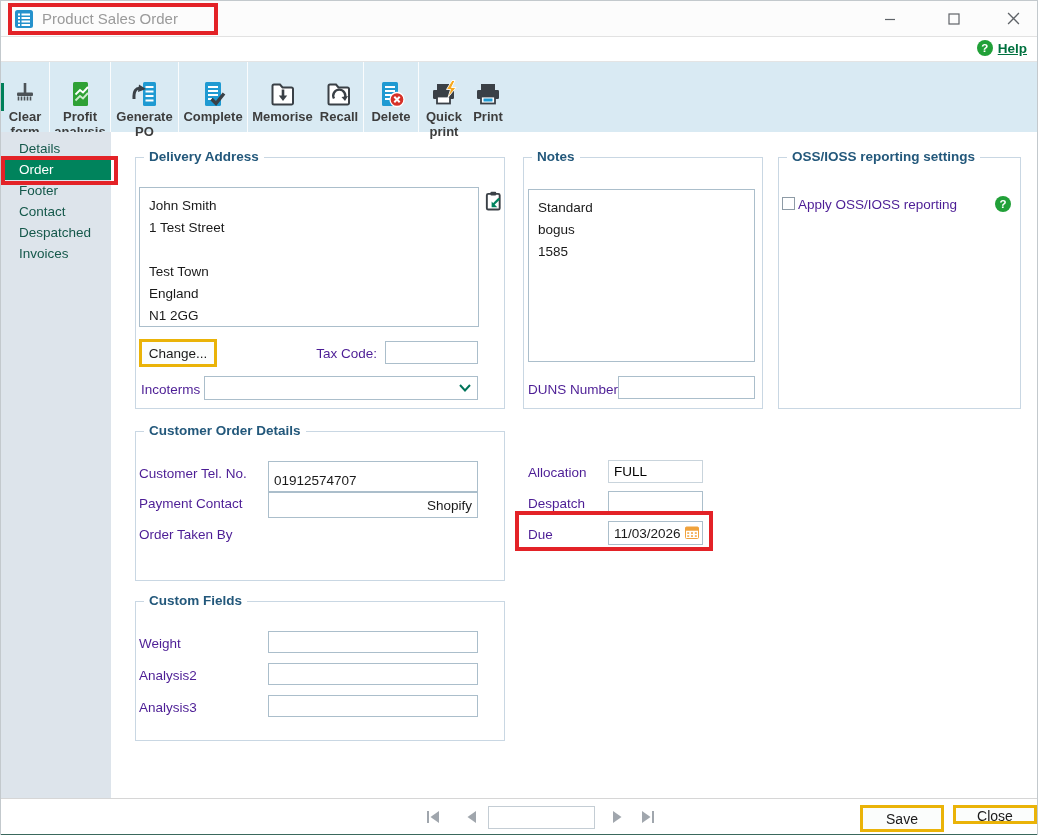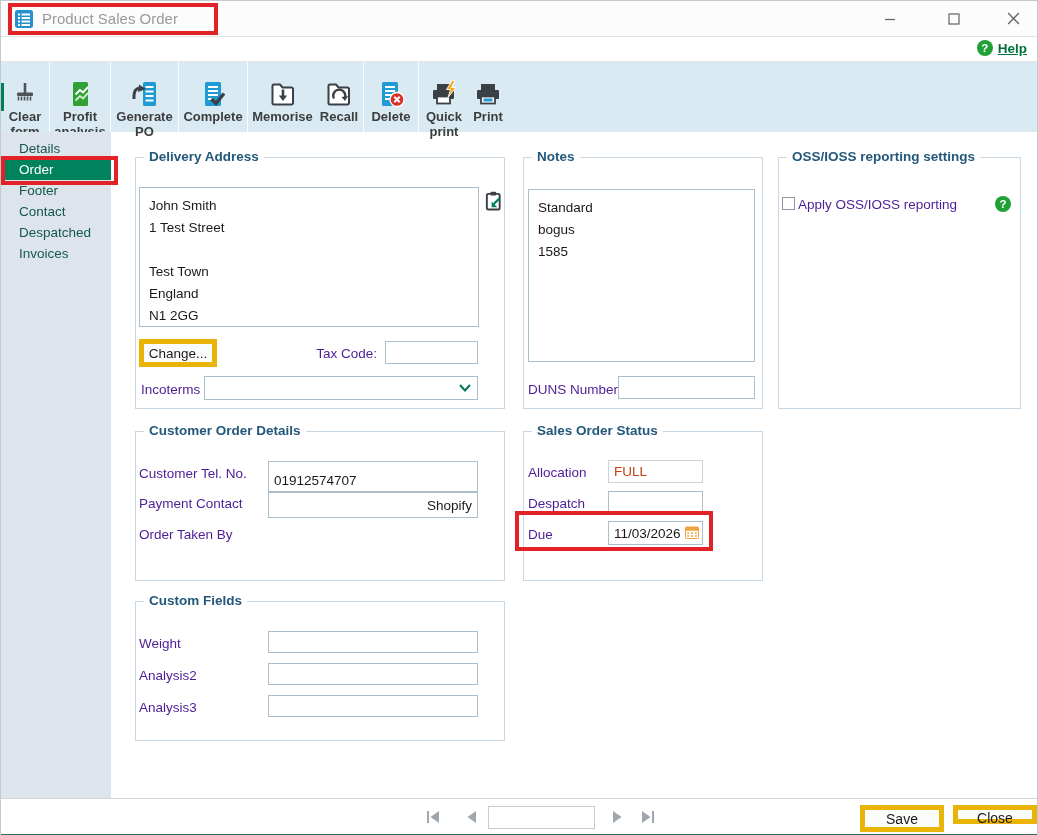--- a/index.html
+++ b/index.html
@@ -44,24 +44,24 @@
   .sidebar .list { padding-top:6px; }
 
   
   .group { position:absolute; border:1px solid #C9D7E3; background:#fff; }
   .group-title { position:absolute; top:-9px; left:8px; background:#fff; padding:0 5px;
                  color:#23587B; font-weight:bold; font-size:13.5px; white-space:nowrap; }
 
   .field-label { position:absolute; font-size:13.5px; color:#4c1d95; white-space:nowrap; }
   .txt-input { position:absolute; border:1px solid #ABBECB; background:#fff; font-family:"Liberation Sans",sans-serif;
                font-size:13.5px; color:#1a1a1a; padding:0 5px; outline:none; }
-  .txt-input.ro { color:#c2410c; border-color:#C9D4DC; }
+  .txt-input.ro { color:#000000; border-color:#C9D4DC; }
   .txt-area { position:absolute; border:1px solid #ABBECB; background:#fff; padding:7px 9px;
               white-space:pre-line; line-height:22px; font-size:13.5px; overflow:hidden; cursor:text; }
-  .btn { position:absolute; border:5px solid #eab308; background:#FBFDFC; color:#1a1a1a;
+  .btn { position:absolute; border:3px solid #eab308; background:#FBFDFC; color:#1a1a1a;
          font-size:13.5px; text-align:center; cursor:pointer; font-family:"Liberation Sans",sans-serif; }
   .dropdown { position:absolute; border:1px solid #ABBECB; background:#fff; cursor:pointer; }
   .dropdown svg { position:absolute; right:6px; top:7px; }
   .checkbox { position:absolute; width:13px; height:13px; border:1px solid #8E9BA6; background:#fff; cursor:pointer; }
 
   
   .footerbar { position:absolute; left:0; top:797px; width:100%; height:38px; background:#fff;
                border-top:1px solid #d6d6d6; border-bottom:2px solid #3A685C; }
   .nav-ic { position:absolute; width:16px; height:16px; top:808px; cursor:pointer; }
 
@@ -253,23 +253,20 @@
   <div class="group" style="left:134px; top:430px; width:370px; height:150px;">
     <span class="group-title">Customer Order Details</span>
   </div>
   <span class="field-label" style="left:138px; top:465px;">Customer Tel. No.</span>
   <input class="txt-input" style="left: 267px; top: 460px; width: 210px; height: 39px;" value="01912574707">
   <span class="field-label" style="left:138px; top:495px;">Payment Contact</span>
   <input class="txt-input" style="left: 267px; top: 490px; width: 210px; height: 23px;" value="John Smith">
   <span class="field-label" style="left:138px; top:526px;">Order Taken By</span>
   <input class="txt-input" style="left: 267px; top: 491px; width: 210px; height: 26px; text-align: right;" value="Shopify">
 
-  <div class="group" style="left:522px; top:430px; width:240px; height:150px;">
-    <span class="group-title">Sales Order Status</span>
-  </div>
   <span class="field-label" style="left:527px; top:464px;">Allocation</span>
   <input class="txt-input ro" style="left: 607px; top: 459px; width: 95px; height: 23px;" readonly="" value="FULL">
   <span class="field-label" style="left:527px; top:495px;">Despatch</span>
   <input class="txt-input" style="left: 607px; top: 490px; width: 95px; height: 23px;" value="">
   <span class="field-label" style="left:527px; top:526px;">Due</span>
   <input class="txt-input" style="left: 607px; top: 520px; width: 95px; height: 24px; padding-right: 20px;" value="11/03/2026">
   <svg style="position:absolute; left:684px; top:525px;" width="14" height="13" viewBox="0 0 14 13">
     <rect x="0.5" y="1" width="13" height="11.5" rx="1" fill="#fff" stroke="#F0A23C"></rect>
     <rect x="0.5" y="1" width="13" height="3.8" rx="1" fill="#F0A23C"></rect>
     <g fill="#F0A23C">

